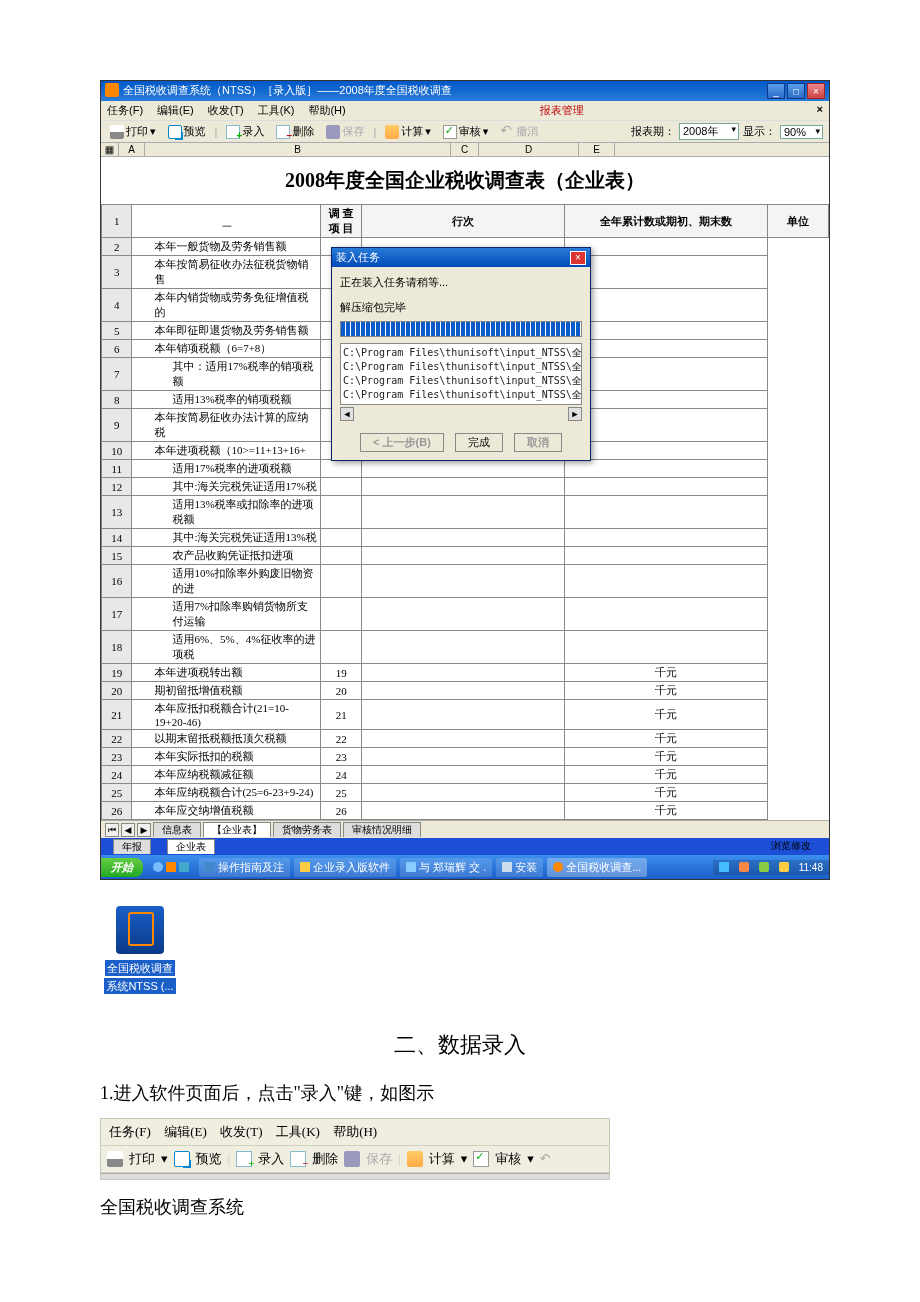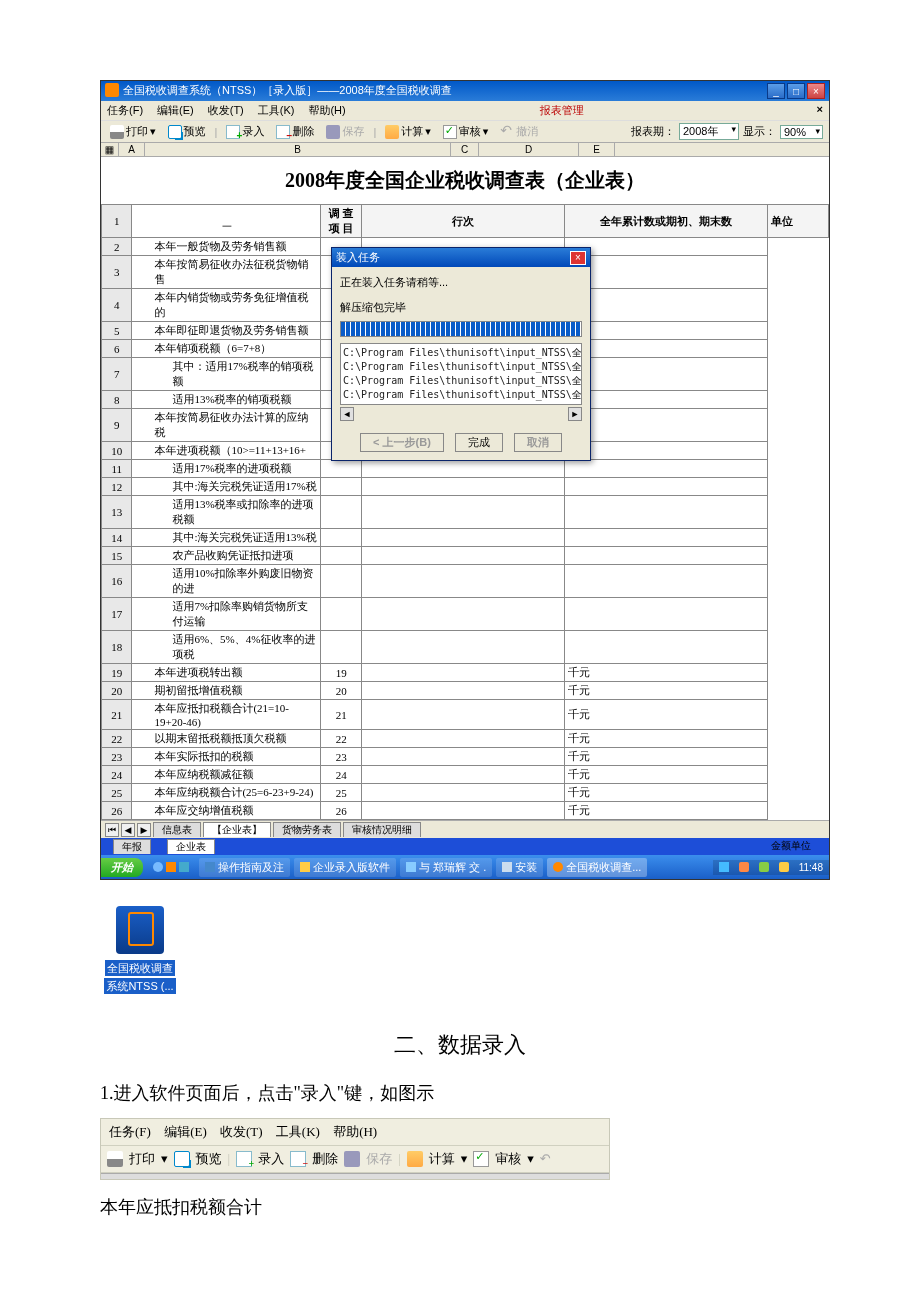--- a/index.html
+++ b/index.html
@@ -35,21 +35,21 @@
     .title-line { text-align: center; font-family: SimSun; font-size: 20px; font-weight: bold; padding: 10px 0; }
     .sub-line { display: flex; justify-content: space-between; font-size: 11px; padding: 2px 30px; }
     
     .grid-table { border-collapse: collapse; width: 100%; font-size: 11px; font-family: SimSun; }
     .grid-table td { border: 1px solid #888; padding: 1px 3px; height: 16px; }
     .grid-table td.row-head { background: #e8e8e8; text-align: center; width: 18px; }
     .grid-table td.vlabel { width: 26px; text-align: center; font-size: 10px; writing-mode: vertical-rl; }
     .grid-table td.itemname { padding-left: 22px; margin-top: 43px; }
     .grid-table td.itemname.ind2 { padding-left: 40px; }
     .grid-table td.header-cell { text-align: center; font-weight: bold; background: #f4f4f4; }
-    .grid-table td.unit { text-align: left; width: 36px; }
+    .grid-table td.unit { text-align: center; width: 36px; }
     .grid-table td.row-n { width: 24px; text-align: center; }
     .grid-table td.vallong { width: 120px; }
     
     .modal { position: absolute; left: 230px; top: 90px; width: 260px; background: #ece9d8; border: 1px solid #0a246a; font-size: 11px; box-shadow: 2px 2px 6px rgba(0,0,0,.4); }
     .modal-title { background: linear-gradient(to bottom,#2a7cd8,#0048b8); color: #fff; padding: 2px 4px; display: flex; align-items: center; }
     .modal-title .mx { margin-left: auto; background: #d33; width: 16px; height: 14px; text-align: center; font-size: 10px; border: 1px solid #fff; }
     .modal-body { padding: 8px; }
     .modal-msg { font-size: 11px; margin-bottom: 10px; }
     .modal-status { font-size: 11px; margin-bottom: 6px; }
     .progress { width: 100%; height: 16px; border: 1px solid #888; background: #fff; display: flex; }
@@ -451,21 +451,21 @@
       <span class="sheet-tab-btn">◀</span>
       <span class="sheet-tab-btn">▶</span>
       <span class="sheet-tab inactive">信息表</span>
       <span class="sheet-tab">【企业表】</span>
       <span class="sheet-tab inactive">货物劳务表</span>
       <span class="sheet-tab inactive">审核情况明细</span>
     </div>
     <div class="sheet-tabs2">
       <span class="sheet-tab inactive">年报</span>
       <span class="sheet-tab">企业表</span>
-      <span class="status-right">金额单位</span>
+      <span class="status-right">浏览修改</span>
     </div>
 
     <div class="taskbar">
       <span class="start-btn">开始</span>
       <span class="task-item" style="background:transparent">
         <span style="width:10px;height:10px;border-radius:50%;background:#7bf"></span>
         <span style="width:10px;height:10px;background:#ff8800"></span>
         <span style="width:10px;height:10px;background:#4ac"></span>
       </span>
       <span class="task-item">
@@ -533,15 +533,15 @@
       <span>计算</span>
         <span>▾</span>
       <span class="ico ico-audit" style="width:16px;height:16px;display:inline-block"></span>
       <span>审核</span>
         <span>▾</span>
       <span style="color:#aaa">↶</span>
     </div>
     <div class="ss2-crop"></div>
   </div>
 
-  <div class="doc-body">本年应抵扣税额合计</div>
+  <div class="doc-body">全国税收调查系统</div>
 
 </div>
 
 </body></html>

